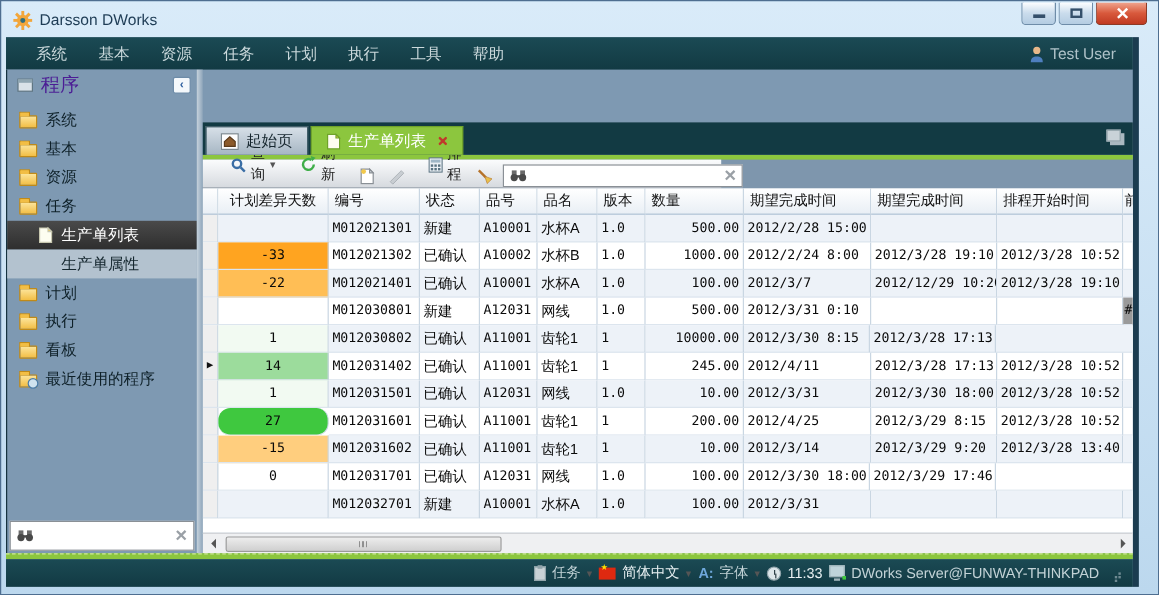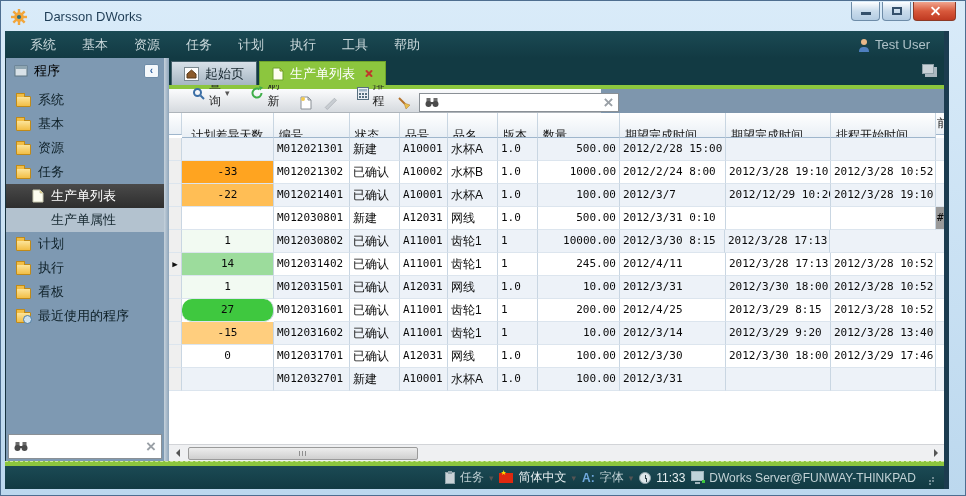--- a/index.html
+++ b/index.html
@@ -2,21 +2,21 @@
 <html><head>
 <meta charset="utf-8">
 <style>
   * { margin:0; padding:0; box-sizing:border-box; }
   html,body { width:966px; height:496px; overflow:hidden; font-family:"Liberation Sans",sans-serif; }
   .desktop { position:relative; width:966px; height:496px; background:#A9CBE8; }
   .win { position:absolute; inset:0; border:1px solid #4E6E90; background:linear-gradient(#D9EBF9,#BCD8EE); }
 
   
   .titlebar { position:absolute; left:1px; top:1px; right:1px; height:29px; display:flex; align-items:center; padding-left:9px; }
-  .titlebar .apptitle { font-size:13px; color:#1E3C55; margin-left:17px; }
+  .titlebar .apptitle { font-size:13px; color:#1E3C55; margin-left:6px; }
   .winbtns { position:absolute; right:8px; top:0; display:flex; }
   .wbtn { width:29px; height:19px; border:1px solid #6E8CA8; border-top:none; border-radius:0 0 4px 4px; background:linear-gradient(#FDFEFF,#CADCEC 50%,#B4CCE2); margin-left:2px; position:relative; cursor:pointer; }
   .wbtn.close { width:43px; background:linear-gradient(#F0A58E,#D8593C 50%,#C03A22); border-color:#8C3A26; }
   .glyph-min { position:absolute; left:9px; bottom:5px; width:10px; height:3px; background:#35506B; }
   .glyph-max { position:absolute; left:9px; top:5px; width:10px; height:8px; border:2px solid #35506B; background:transparent; }
   .glyph-x { position:absolute; left:50%; top:50%; width:11px; height:11px; transform:translate(-50%,-50%); }
   .glyph-x::before,.glyph-x::after { content:""; position:absolute; left:5px; top:0; width:2px; height:11px; background:#FFF; }
   .glyph-x::before{ transform:rotate(45deg);} .glyph-x::after{ transform:rotate(-45deg);}
 
   
@@ -26,37 +26,37 @@
   .menubar { height:27px; background:linear-gradient(#1B4A54,#123A43); display:flex; align-items:center; padding-left:12px; flex:0 0 auto; }
   .menu-item { font-size:13px; color:#CBD9DC; padding:0 13px; cursor:pointer; }
   .userbox { margin-left:auto; margin-right:14px; display:flex; align-items:center; gap:5px; color:#AFC2C8; font-size:13px; }
 
   
   .approw { flex:1 1 auto; display:flex; min-height:0; }
 
   
   .sidebar { width:159px; flex:0 0 auto; background:#7E99B2; display:flex; flex-direction:column; border-left:1px solid #16323F; }
   .side-head { height:26px; display:flex; align-items:center; padding:0 5px 0 8px; gap:6px; }
-  .side-head-label { font-size:13px; color:#000000; flex:1; }
+  .side-head-label { font-size:16px; color:#4c1d95; flex:1; }
   .collapse-btn { width:15px; height:14px; background:#F4F8FB; border:1px solid #6E8CA8; border-radius:2px; font-size:10px; line-height:12px; text-align:center; color:#2C5E9E; font-weight:bold; cursor:pointer; }
   .side-items { flex:1 1 auto; padding-top:4px; }
   .side-item { height:24px; display:flex; align-items:center; gap:7px; padding-left:10px; font-size:13px; color:#0E2028; cursor:pointer; }
   .side-item.selected { background:linear-gradient(#4A4A4A,#2E2E2E); color:#FFFFFF; padding-left:26px; }
   .side-item.subitem { background:#B3C2CF; padding-left:45px; color:#14262E; }
   .folder { width:15px; height:11px; background:linear-gradient(#FCE49A,#F2BE45); border:1px solid #C08A18; border-radius:1px; position:relative; margin-top:2px; flex:0 0 auto; }
   .folder::before { content:""; position:absolute; top:-4px; left:-1px; width:7px; height:3px; background:#F2BE45; border:1px solid #C08A18; border-bottom:none; border-radius:1px 1px 0 0; }
   .folder.recent::after { content:""; position:absolute; right:-2px; bottom:-2px; width:7px; height:7px; border-radius:50%; background:#CFE2EE; border:1px solid #4A7CA8; }
   .side-search { height:25px; margin:0 2px 2px 2px; background:#FFFFFF; border:1px solid #8A9096; display:flex; align-items:center; padding:0 5px; gap:5px; }
   .side-search input { flex:1; border:none; outline:none; font-size:12px; min-width:0; }
   .xmark { color:#9AA0A6; font-size:17px; font-weight:bold; line-height:1; cursor:pointer; }
 
   .sidegap { width:5px; flex:0 0 auto; background:linear-gradient(90deg,#C6D2DC,#8EA5BA); }
 
   
-  .main { flex:1 1 auto; display:flex; flex-direction:column; min-width:0; background:#7E96AD; }
+  .main { flex:1 1 auto; display:flex; flex-direction:column; min-width:0; background:#7E96AD;margin-top:44px; }
   .tabstrip { height:27px; background:#123A43; display:flex; align-items:flex-end; padding-left:2px; position:relative; flex:0 0 auto; }
   .greenline { height:4px; background:#8CC63E; flex:0 0 auto; }
   .tab { height:24px; display:flex; align-items:center; gap:6px; padding:0 12px; font-size:13px; margin-right:2px; cursor:pointer; border:1px solid #44606B; border-bottom:none; }
   .tab.inactive { background:linear-gradient(#D7E0E8,#A6B6C3); color:#16262E; }
   .tab.active { background:#8CC63E; border-color:#6FA32B; color:#FFFFFF; }
   .homebox { width:15px; height:14px; background:#FDFDFD; border:1px solid #7A8890; display:flex; align-items:center; justify-content:center; }
   .tabclose { position:relative; width:9px; height:9px; margin-left:3px; cursor:pointer; }
   .tabclose::before,.tabclose::after { content:""; position:absolute; left:4px; top:0; width:2px; height:9px; background:#C0392B; border-radius:1px; }
   .tabclose::before{ transform:rotate(45deg);} .tabclose::after{ transform:rotate(-45deg);}
   .winstack { position:absolute; right:10px; top:6px; width:12px; height:10px; background:#C9D2D8; border:1px solid #8FA0A8; box-shadow:3px 3px 0 #AAB8C0; cursor:pointer; }
@@ -66,21 +66,21 @@
   .toolbar { width:432px; flex:0 0 auto; background:linear-gradient(#FBFCFD,#D6DADF); border-bottom:1px solid #AEB4BA; display:flex; align-items:flex-end; padding:0 19px; gap:4px; }
   .tbtn { display:flex; align-items:center; gap:4px; font-size:12px; color:#222; padding:2px 4px; border-radius:2px; cursor:pointer; }
   .tsep { width:1px; height:16px; background:#B6BCC2; margin:0 2px; }
   .caret { font-size:9px; color:#555; }
   .tool-search { flex:1; height:19px; background:#FFF; border:1px solid #8A9096; display:flex; align-items:center; padding:0 5px; gap:5px; }
   .tool-search input { flex:1; border:none; outline:none; font-size:12px; min-width:0; }
 
   
   .tablewrap { flex:1 1 auto; background:#FFFFFF; overflow:hidden; min-height:0; }
   .thead,.tr { display:flex; }
-  .th { height:22px; line-height:21px; font-size:12px; color:#111; background:linear-gradient(#FFFFFF,#E9EFF5); border-right:1px solid #C9D6E2; border-bottom:1px solid #9FB6CC; padding:12px 5px; overflow:hidden; white-space:nowrap; flex:0 0 auto; cursor:pointer; }
+  .th { height:22px; line-height:21px; font-size:12px; color:#111; background:linear-gradient(#FFFFFF,#E9EFF5); border-right:1px solid #C9D6E2; border-bottom:1px solid #9FB6CC; padding:0 5px; overflow:hidden; white-space:nowrap; flex:0 0 auto; cursor:pointer; }
   .td { height:23px; line-height:22px; font-size:11px; font-family:"DejaVu Sans Mono",monospace; color:#0A0A0A; border-right:1px solid #C9D6E2; border-bottom:1px solid #DCE5EE; padding:0 3px; overflow:hidden; white-space:nowrap; flex:0 0 auto; }
   .td.cjk { font-family:"Liberation Sans",sans-serif; font-size:12px; }
   .tr:nth-child(even) .td { background:#EDF2F8; }
   .w-sel{width:13px; padding:0; background:#EFEFEF !important; border-right:1px solid #C9D6E2; text-align:center; font-size:9px; line-height:23px; color:#111;}
   .th.w-sel{background:linear-gradient(#FFFFFF,#E9EFF5) !important;}
   .w-diff{width:92px; text-align:center;}
   .w-no{width:76px;}
   .w-st{width:50px;}
   .w-it{width:48px;}
   .w-nm{width:50px;}
@@ -509,21 +509,20 @@
 
           <div class="tr">
             <div class="td w-sel"></div>
             <div class="td w-diff">0</div>
             <div class="td w-no">M012031701</div>
             <div class="td w-st cjk">已确认</div>
             <div class="td w-it">A12031</div>
             <div class="td w-nm cjk">网线</div>
             <div class="td w-vr">1.0</div>
             <div class="td w-qt">100.00</div>
-            <div class="td w-du">2012/3/30</div>
             <div class="td w-se">2012/3/30 18:00</div>
             <div class="td w-ss">2012/3/29 17:46</div>
             <div class="td w-ex"></div>
           </div>
 
           <div class="tr">
             <div class="td w-sel"></div>
             <div class="td w-diff"></div>
             <div class="td w-no">M012032701</div>
             <div class="td w-st cjk">新建</div>

